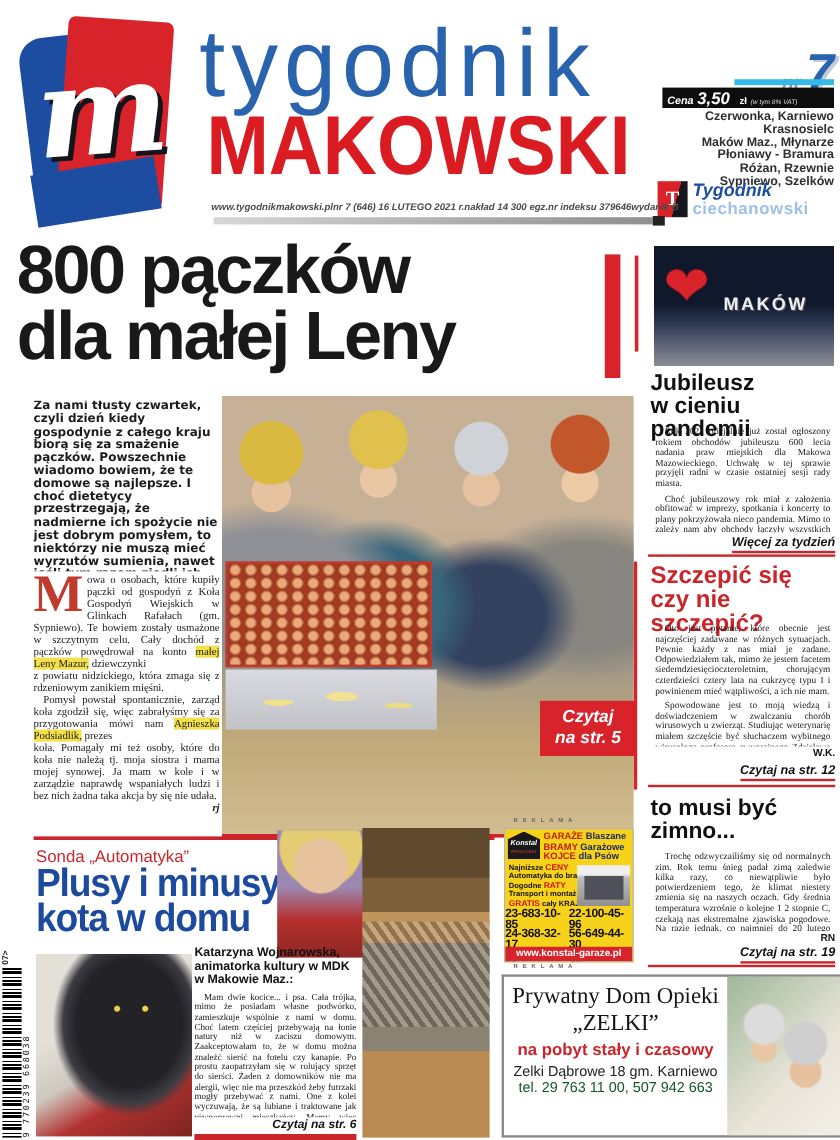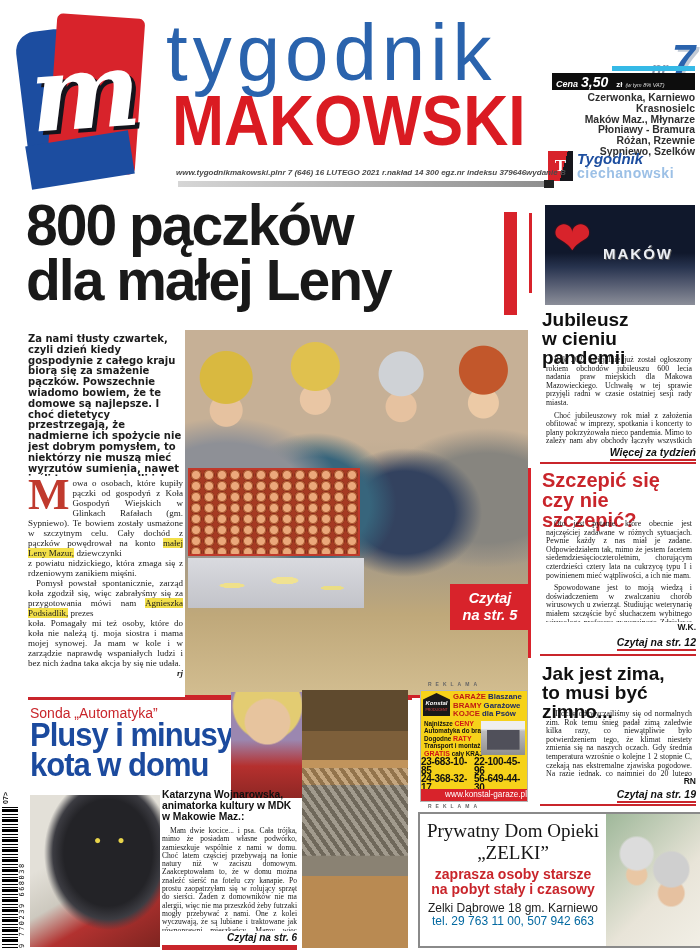--- a/index.html
+++ b/index.html
@@ -32,21 +32,21 @@
                 color:#fff;font-family:"Liberation Serif",serif;font-weight:700;font-size:17px;display:flex;align-items:center;justify-content:center}
   .partner-text{margin-left:4px;line-height:14px}
   .partner-l1{font-size:15px;font-style:italic;font-weight:800;color:#1e4fa0}
   .partner-l2{font-size:14px;font-weight:800;color:#9cc0e6;letter-spacing:.5px}
   .infobar{left:176px;top:168px;width:368px;display:flex;justify-content:space-between;
            font-size:8px;font-style:italic;font-weight:700;color:#4a4a4a;white-space:nowrap}
   .infobar-bar{left:178px;top:181px;width:366px;height:6px;background:linear-gradient(90deg,#d6d6d6,#8f8f8f)}
   .infobar-end{left:544px;top:180px;width:10px;height:8px;background:#222}
 
   
-  .headline{left:26px;top:198px;width:500px;font-size:57px;line-height:55px;font-weight:800;color:#191919;letter-spacing:-2px}
+  .headline{left:14px;top:198px;width:500px;font-size:57px;line-height:55px;font-weight:800;color:#191919;letter-spacing:-2px}
   .hl-bar{left:504px;top:212px;width:13px;height:103px;background:#d8232b}
   .vlineA{left:529px;top:213px;width:3px;height:80px;background:#d8232b}
   .vlineB{left:528px;top:468px;width:3px;height:190px;background:#d8232b}
   .intro{left:28px;top:334px;width:154px;height:142px;overflow:hidden;font-family:"DejaVu Sans",sans-serif;
          font-weight:700;font-size:10px;line-height:10.8px;color:#1c1c1c}
   .lead-body{left:28px;top:478px;width:155px;height:217px;overflow:hidden;font-family:"Liberation Serif",serif;
              font-size:9px;line-height:10px;text-align:justify;color:#1a1a1a}
   .lead-body p{margin:0}
   .lead-body p.ind{text-indent:8px}
   .dropcap{float:left;font-family:"Liberation Serif",serif;font-weight:700;font-size:44px;line-height:34px;color:#c03a2e;padding-right:3px}
@@ -132,28 +132,28 @@
   .g-logo .s{font-size:3.5px;color:#e84040;display:block}
   .g-titles{margin-left:3px;font-size:7.8px;line-height:8.5px;font-weight:800;white-space:nowrap}
   .g-cap{color:#c11b14}.g-rest{color:#1d2a64}
   .g-mid{position:relative;height:38px;padding:1px 0 0 3px}
   .g-feat{font-size:6.3px;line-height:7.4px;font-weight:700;color:#111;white-space:nowrap}
   .g-acc{color:#d01616;font-size:7px;font-weight:800}
   .g-img{position:absolute;right:2px;top:2px;width:44px;height:34px;background:
     linear-gradient(#50505a 0 0) 50% 62%/74% 58% no-repeat,
     linear-gradient(180deg,#efefef 0 22%,#bdbdbd 30%,#8f8f8f 100%)}
   .g-phones{display:grid;grid-template-columns:1fr 1fr;font-size:10px;line-height:8.6px;font-weight:800;color:#101010;text-align:left;letter-spacing:-.3px}
-  .g-web{position:absolute;left:0;right:0;bottom:0;height:12px;background:#d8232b;color:#fff;font-size:8.2px;font-weight:400;text-align:right;line-height:12px}
+  .g-web{position:absolute;left:0;right:0;bottom:0;height:12px;background:#d8232b;color:#fff;font-size:8.2px;font-weight:700;text-align:center;line-height:12px}
   .zelki{left:418px;top:812px;width:286px;height:136px;border:2px solid #8a8a8a;background:#fff;box-sizing:border-box;display:flex}
   .z-left{flex:1;text-align:center;padding-top:7px}
   .z-title{font-family:"Liberation Serif",serif;font-size:19px;line-height:20px;color:#151515}
   .z-name{font-family:"Liberation Serif",serif;font-size:19px;line-height:23px;color:#151515}
   .z-tag{color:#c9252b;font-weight:800;font-size:14px;line-height:15px;margin-top:3px}
   .z-addr{font-size:12px;line-height:14px;color:#222;margin-top:4px}
-  .z-phone{font-size:12px;line-height:13px;color:#0369a1}
+  .z-phone{font-size:12px;line-height:13px;color:#14532d}
   .z-photo{width:96px;background:
     radial-gradient(circle at 32% 30%,#dcdcdc 0 14%,rgba(0,0,0,0) 16%),
     radial-gradient(circle at 68% 42%,#cfcfcf 0 17%,rgba(0,0,0,0) 19%),
     radial-gradient(circle at 32% 46%,#e9c7a4 0 10%,rgba(0,0,0,0) 12%),
     radial-gradient(circle at 68% 60%,#e6c1a0 0 12%,rgba(0,0,0,0) 14%),
     linear-gradient(135deg,#9fb89a,#e8e4d8 60%,#f2efe6)}
 </style>
 </head>
 <body>
 
@@ -249,21 +249,20 @@
   </div>
   <div class="abs sb-body" style="left:542px;top:516px;height:106px">
     <p class="ind">Oto jest pytanie, które obecnie jest najczęściej zadawane w różnych sytuacjach. Pewnie każdy z nas miał je zadane. Odpowiedziałem tak, mimo że jestem facetem siedemdziesięcioczteroletnim, chorującym czterdzieści cztery lata na cukrzycę typu I i powinienem mieć wątpliwości, a ich nie mam.</p>
     <p class="ind">Spowodowane jest to moją wiedzą i doświadczeniem w zwalczaniu chorób wirusowych u zwierząt. Studiując weterynarię miałem szczęście być słuchaczem wybitnego wirusologa profesora zwyczajnego Zdzisława Larskiego, który w tym czasie był najmłodszym posiadającym ten tytuł w Polsce (najwyższa godność naukowa). Nigdy nie rozdzielał medycyny ludzkiej od zwierzęcej, tak też postępuję ja w niej.</p>
   </div>
   <div class="abs sb-byline" style="left:542px;top:622px">W.K.</div>
   <div class="abs sb-more" style="left:542px;top:636px"><span>Czytaj na str. 12</span></div>
   <div class="abs sb-rule" style="left:540px;top:654px"></div>
 
   <div class="abs sb-title" style="left:542px;top:664px">
-    <div>Jak jest zima,</div>
     <div>to musi być zimno...</div>
   </div>
   <div class="abs sb-body" style="left:542px;top:706px;height:70px">
     <p class="ind">Trochę odzwyczailiśmy się od normalnych zim. Rok temu śnieg padał zimą zaledwie kilka razy, co niewątpliwie było potwierdzeniem tego, że klimat niestety zmienia się na naszych oczach. Gdy średnia temperatura wzrośnie o kolejne 1 2 stopnie C, czekają nas ekstremalne zjawiska pogodowe. Na razie jednak, co najmniej do 20 lutego przed nami normalna, śnieżna i mroźna zima, ze spadkami temperatur w nocy do minus 14 16 stopni C.</p>
   </div>
   <div class="abs sb-byline" style="left:542px;top:776px">RN</div>
   <div class="abs sb-more" style="left:542px;top:788px"><span>Czytaj na str. 19</span></div>
   <div class="abs sb-rule" style="left:540px;top:804px"></div>
 
   <div class="abs kicker">Sonda „Automatyka”</div>
@@ -328,21 +327,20 @@
     </div>
     <div class="g-web">www.konstal-garaze.pl</div>
   </div>
 
   <div class="abs rek rek2">REKLAMA</div>
   <div class="abs zelki">
     <div class="z-left">
       <div class="z-title">Prywatny Dom Opieki</div>
       <div class="z-name">„ZELKI”</div>
       <div class="z-tag">
-        <div>zaprasza osoby starsze</div>
         <div>na pobyt stały i czasowy</div>
       </div>
       <div class="z-addr">Zelki Dąbrowe 18 gm. Karniewo</div>
       <div class="z-phone">tel. 29 763 11 00, 507 942 663</div>
     </div>
     <div class="z-photo"></div>
   </div>
 
 </div>
 

